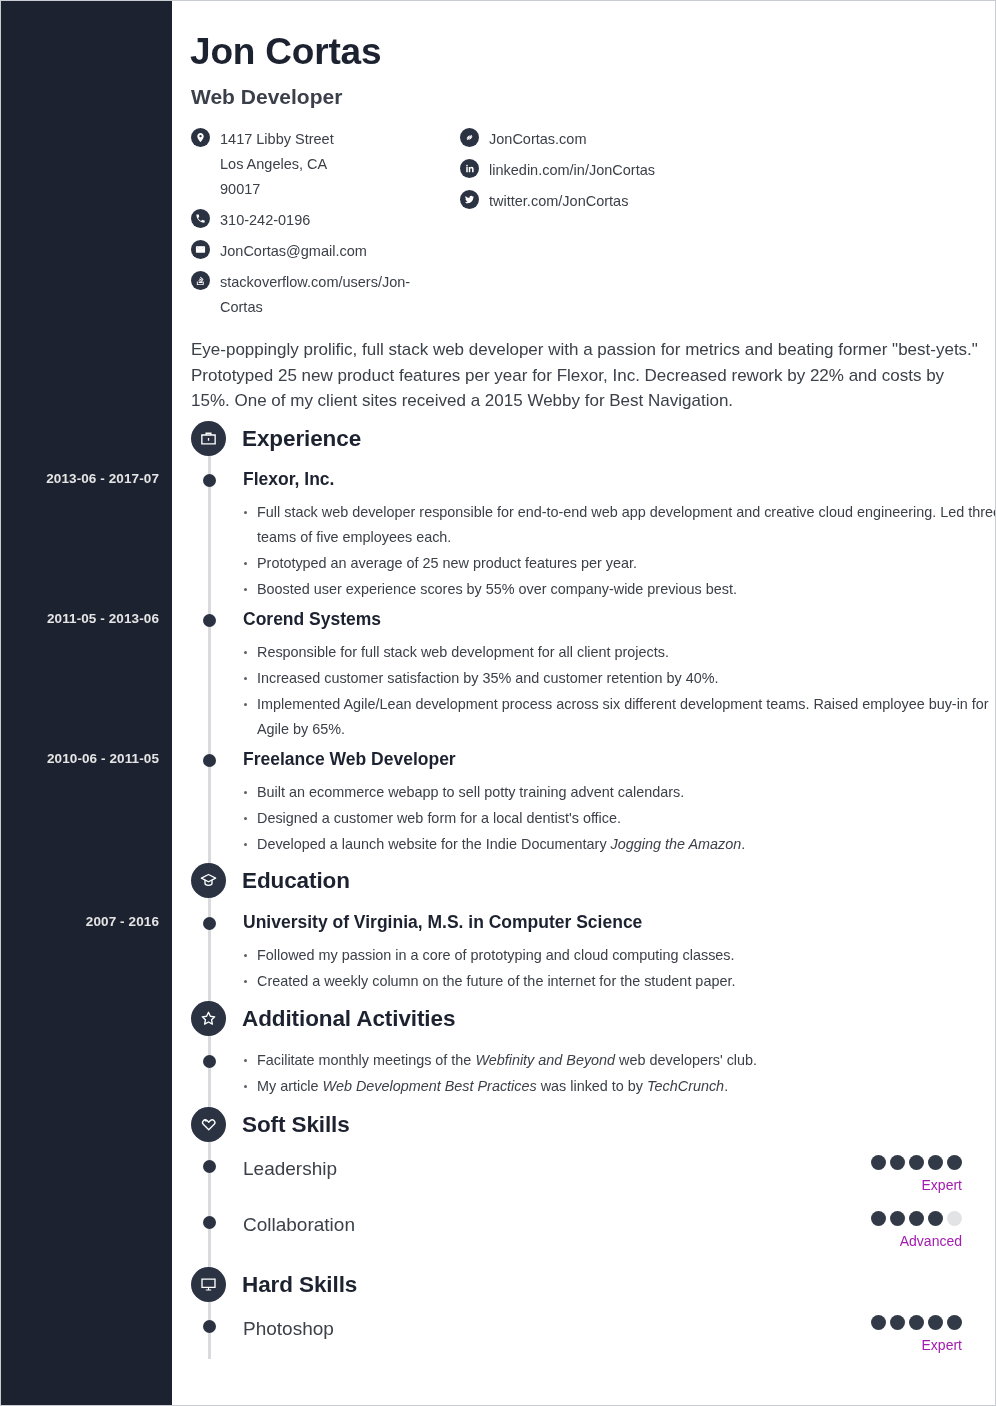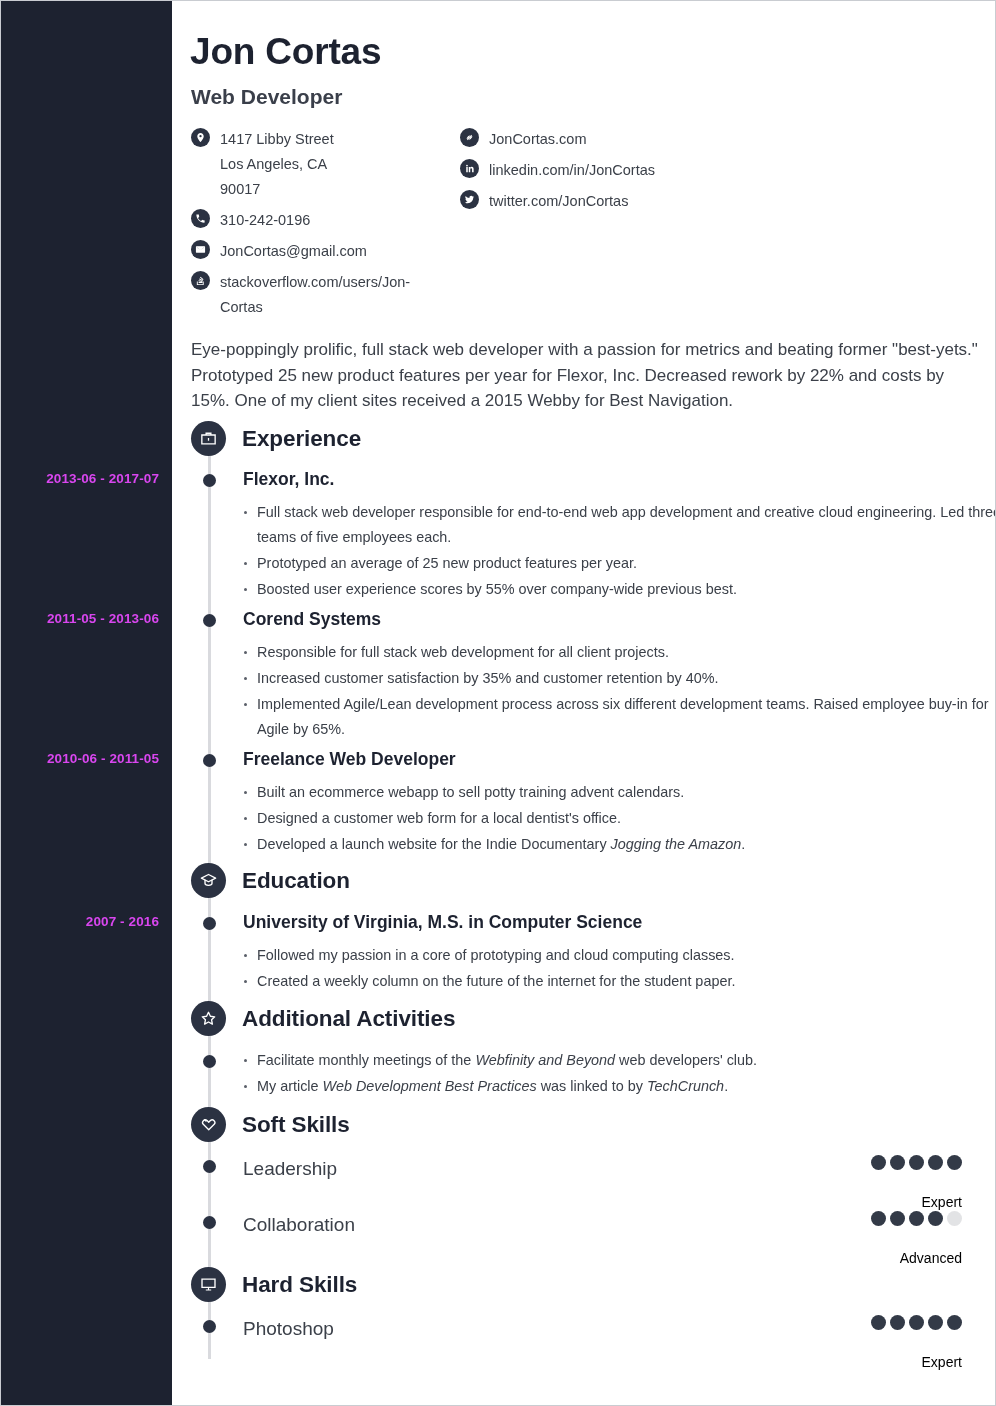--- a/index.html
+++ b/index.html
@@ -9,21 +9,21 @@
     background:#ffffff;box-sizing:border-box;
     border:1px solid #c9ccd1;
   }
   
   #sidebar{
     position:absolute;left:0;top:0;width:171px;height:100%;
     background:#1d2230;box-sizing:border-box;
   }
   .date-label{
     position:absolute;right:13px;
-    color:#d946ef;font-size:13.5px;font-weight:bold;
+    color:#e5e5e5;font-size:13.5px;font-weight:bold;
     letter-spacing:.1px;white-space:nowrap;text-align:left;
   }
   
   #main{
     position:absolute;left:171px;top:0;right:0;height:100%;
     background:#ffffff;
   }
   
   #rail{
     position:absolute;left:36px;top:440px;width:3px;height:918px;
@@ -81,21 +81,21 @@
     width:3px;height:3px;border-radius:50%;background:#5a5f69;
   }
   .bullets li i{font-style:italic;}
   
   .skill-row{position:absolute;left:71px;right:33px;}
   .skill-name{font-size:19px;color:#3b4049;}
   .skill-rate{position:absolute;right:0;top:-3px;text-align:right;}
   .dots{display:flex;justify-content:flex-end;gap:4px;}
   .dot{width:15px;height:15px;border-radius:50%;background:#333a47;}
   .dot.off{background:#e2e3e5;}
-  .rate-label{font-size:14px;color:#000000;margin-top:24px;}
+  .rate-label{font-size:14px;color:#a21caf;margin-top:7px;}
 </style>
 </head>
 <body>
 
 <div id="page">
 
   <div id="sidebar">
     <div class="date-label" style="top:470px">2013-06 - 2017-07</div>
     <div class="date-label" style="top:610px">2011-05 - 2013-06</div>
     <div class="date-label" style="top:750px">2010-06 - 2011-05</div>

